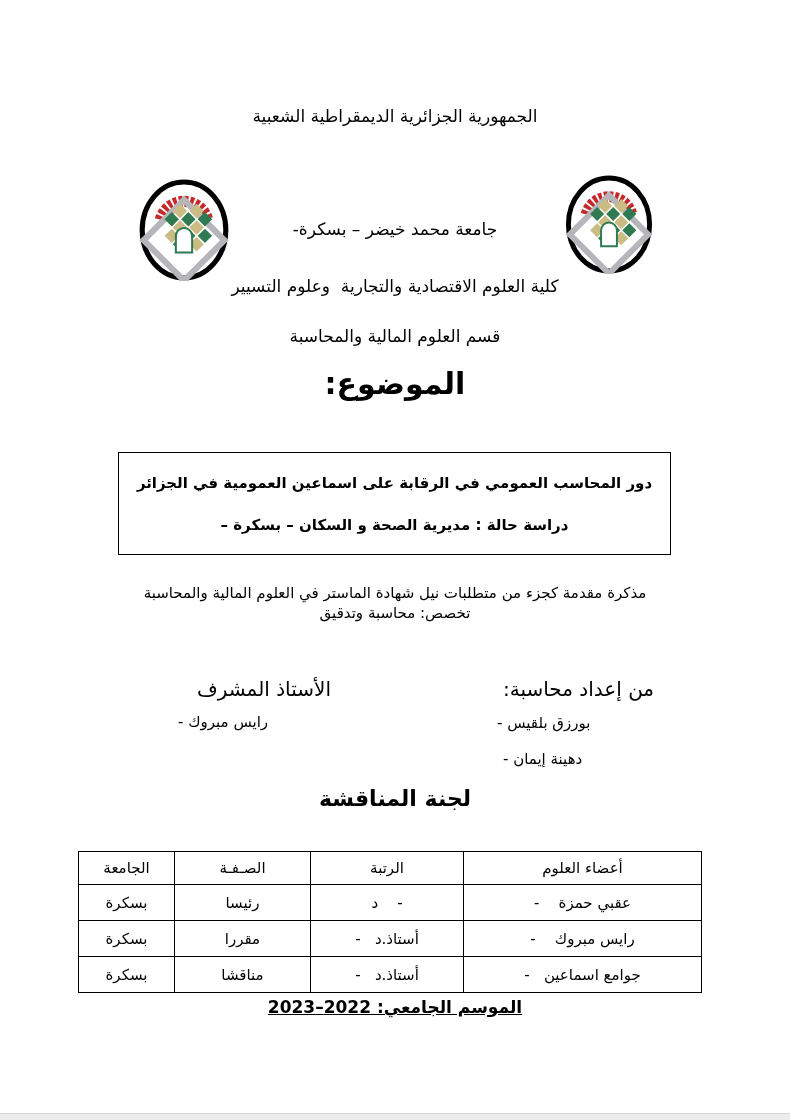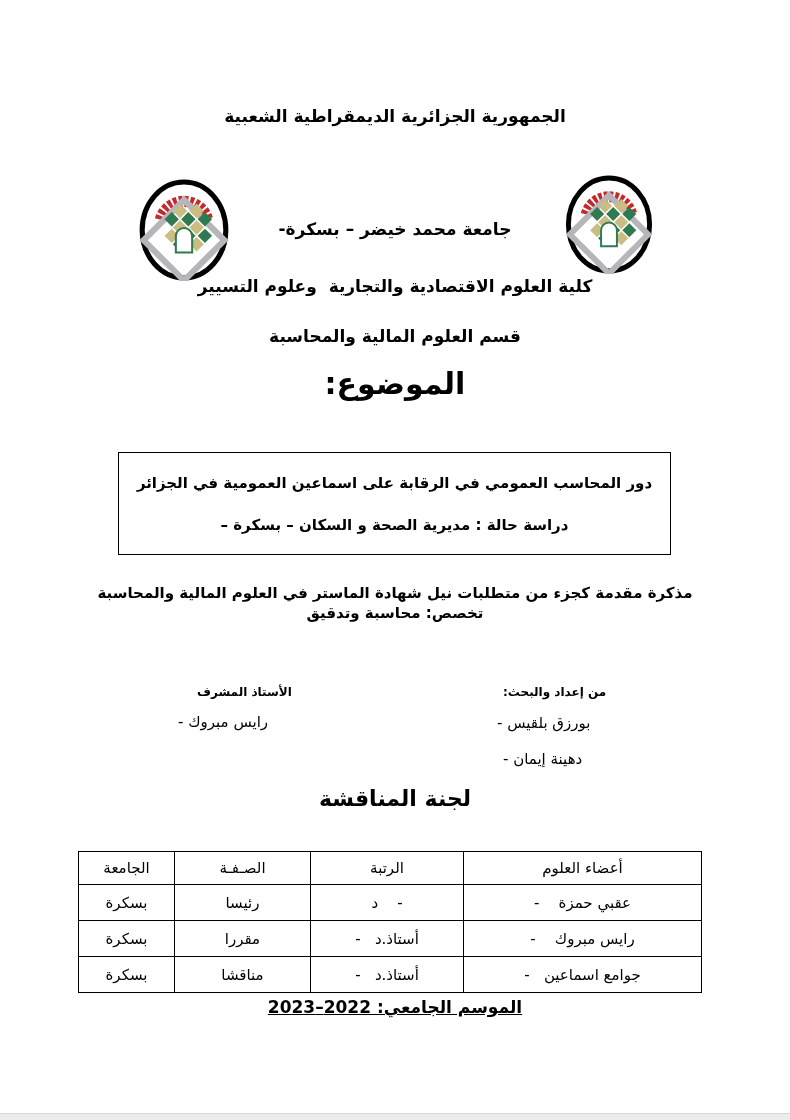--- a/index.html
+++ b/index.html
@@ -12,23 +12,23 @@
     overflow:hidden;
   }
   .line{
     position:absolute;
     white-space:pre;
     color:#000;
   }
   .center{left:0;width:790px;text-align:center;}
   .rtl{direction:rtl;unicode-bidi:embed;}
   .ltr{direction:ltr;unicode-bidi:embed;}
-  .b{font-weight:bold;}
+  .b{font-weight:normal;}
   .fs17{font-size:17px;}
-  .fs16{font-size:12px;margin-top:8px;}
+  .fs16{font-size:20px;}
   .fs15{font-size:15px;}
   .subject{font-size:30px;font-weight:bold;}
   .committee-title{font-size:22px;font-weight:bold;}
   .year{font-size:17px;font-weight:bold;}
 
   .title-box{
     position:absolute;left:118px;top:452px;width:553px;height:103px;
     border:1.5px solid #000;
     display:flex;flex-direction:column;justify-content:center;gap:24px;
     box-sizing:border-box;
@@ -126,21 +126,21 @@
   <div class="line center rtl subject" style="top:366px;">الموضوع:</div>
 
   <div class="title-box">
     <div class="box-line">دور المحاسب العمومي في الرقابة على اسماعين العمومية في الجزائر</div>
     <div class="box-line">دراسة حالة : مديرية الصحة و السكان – بسكرة –</div>
   </div>
 
   <div class="line center rtl b fs15" style="top:584px;">مذكرة مقدمة كجزء من متطلبات نيل شهادة الماستر في العلوم المالية والمحاسبة</div>
   <div class="line center rtl b fs15" style="top:604px;">تخصص: محاسبة وتدقيق</div>
 
-  <div class="line rtl b fs16" style="left:503px;top:677px;">من إعداد والبحث:</div>
+  <div class="line rtl b fs16" style="left:503px;top:677px;">من إعداد محاسبة:</div>
   <div class="line ltr fs15" style="left:497px;top:714px;">- بورزق بلقيس</div>
   <div class="line ltr fs15" style="left:503px;top:750px;text-align:center;">- دهينة إيمان</div>
 
   <div class="line rtl b fs16" style="left:197px;top:677px;">الأستاذ المشرف</div>
   <div class="line ltr fs15" style="left:178px;top:713px;">- رايس مبروك</div>
 
   <div class="line center rtl committee-title" style="top:786px;">لجنة المناقشة</div>
 
   <table class="jury">
     <colgroup>

